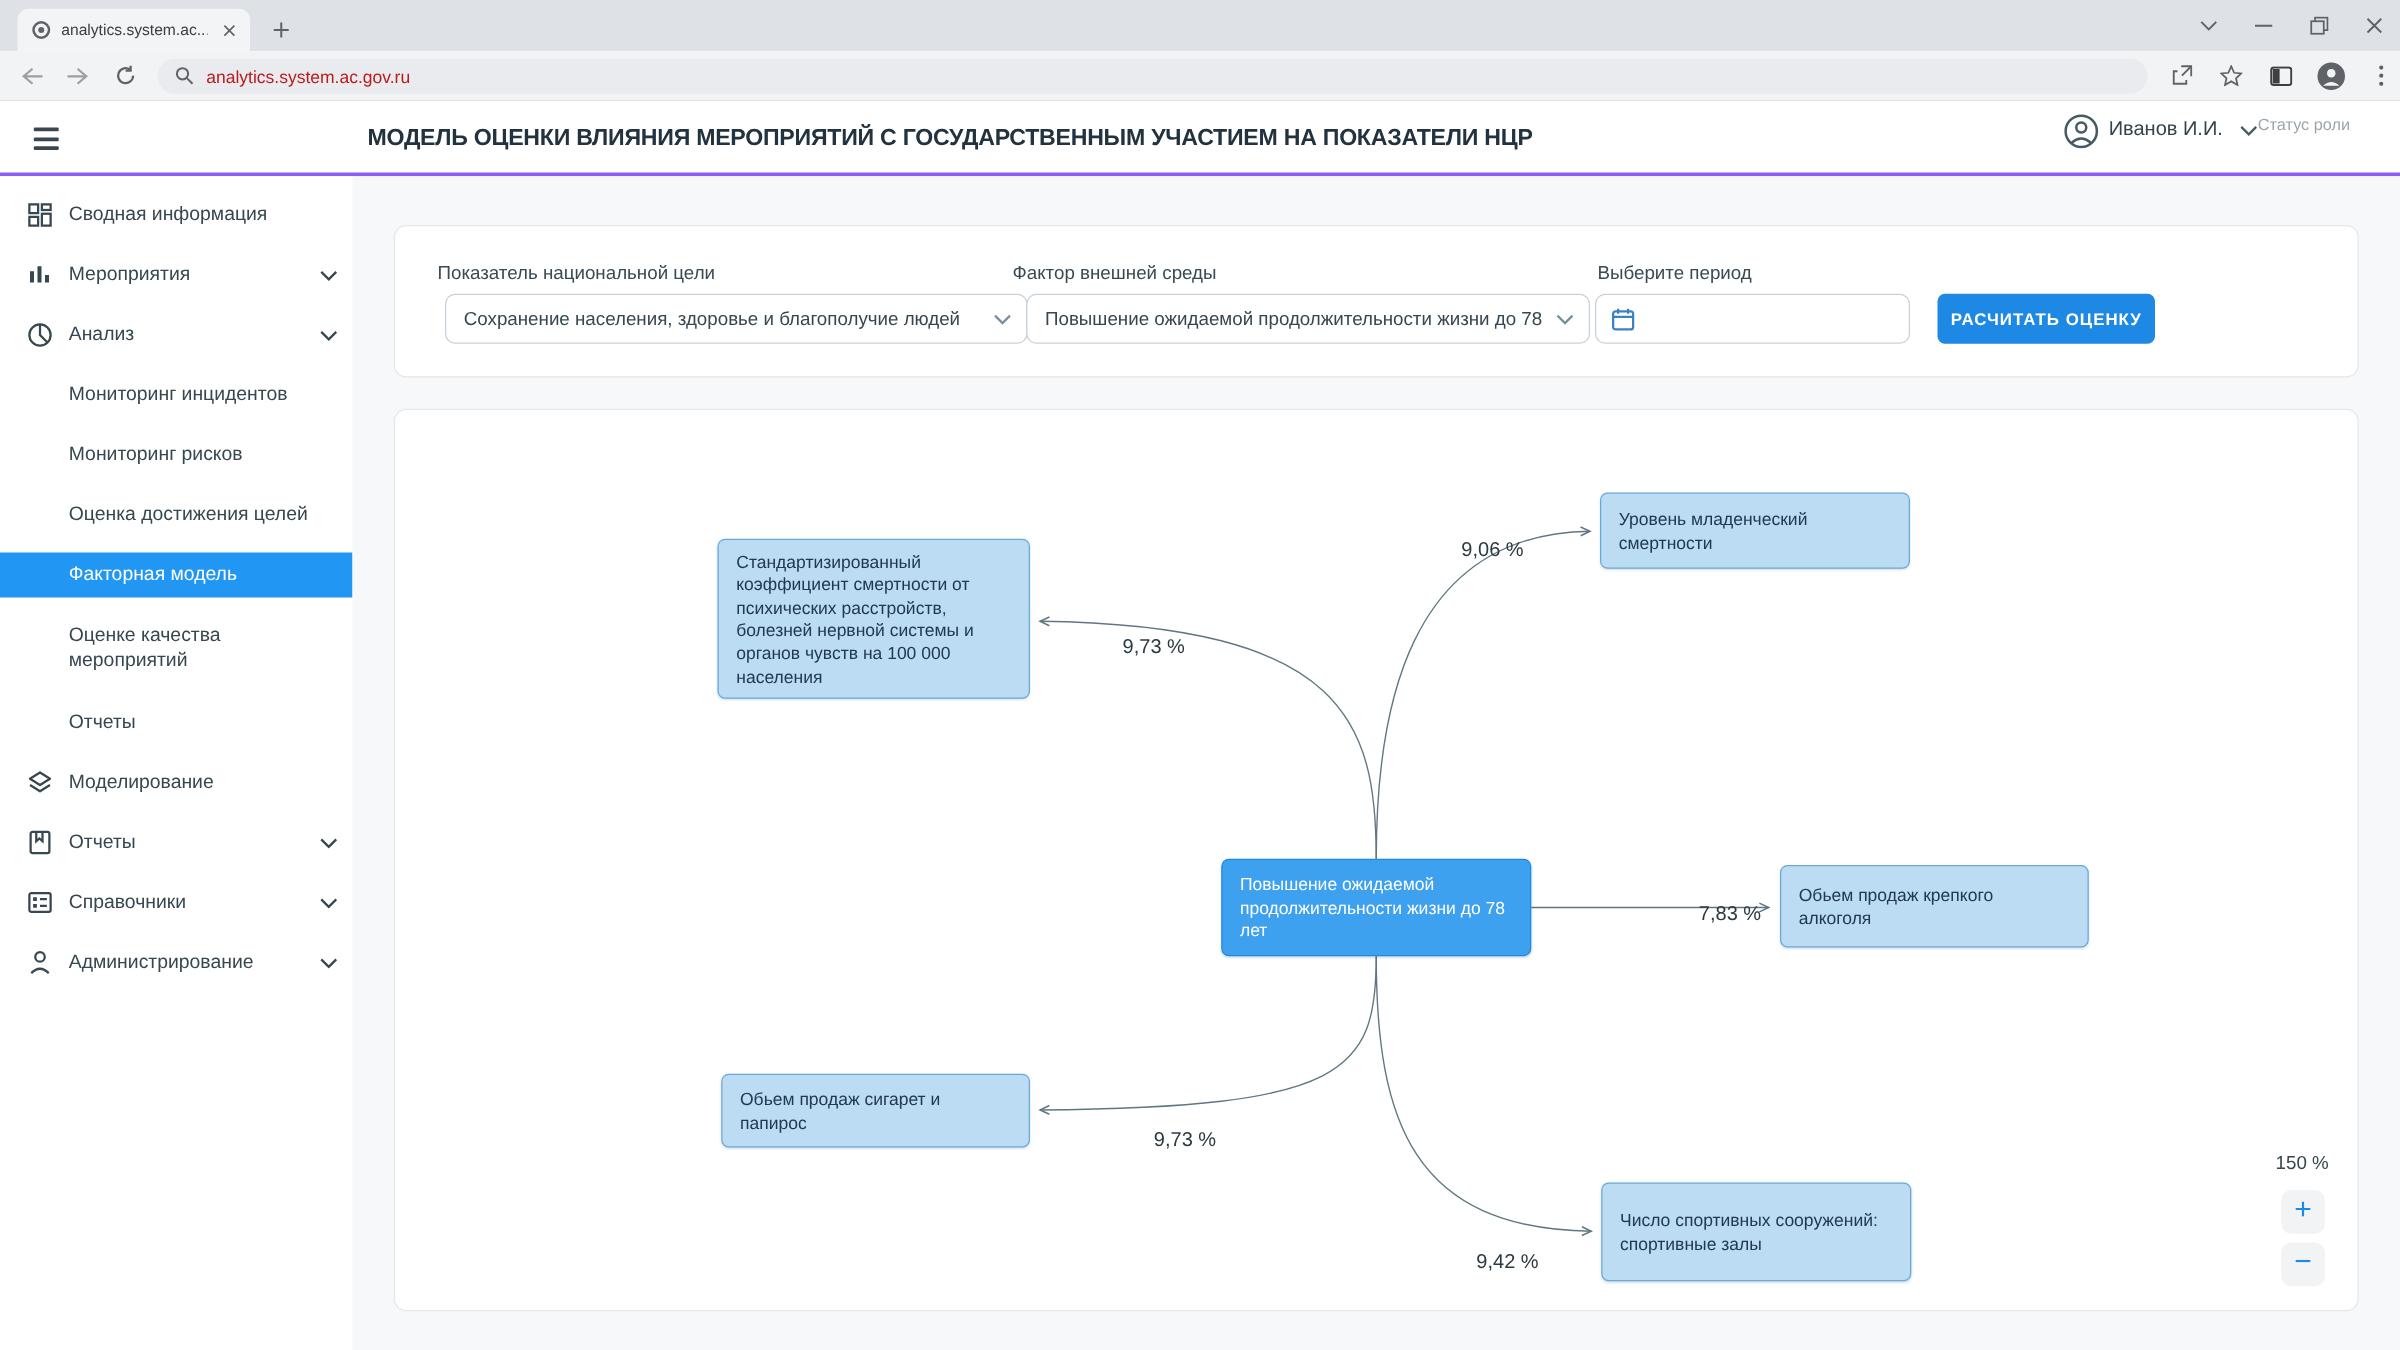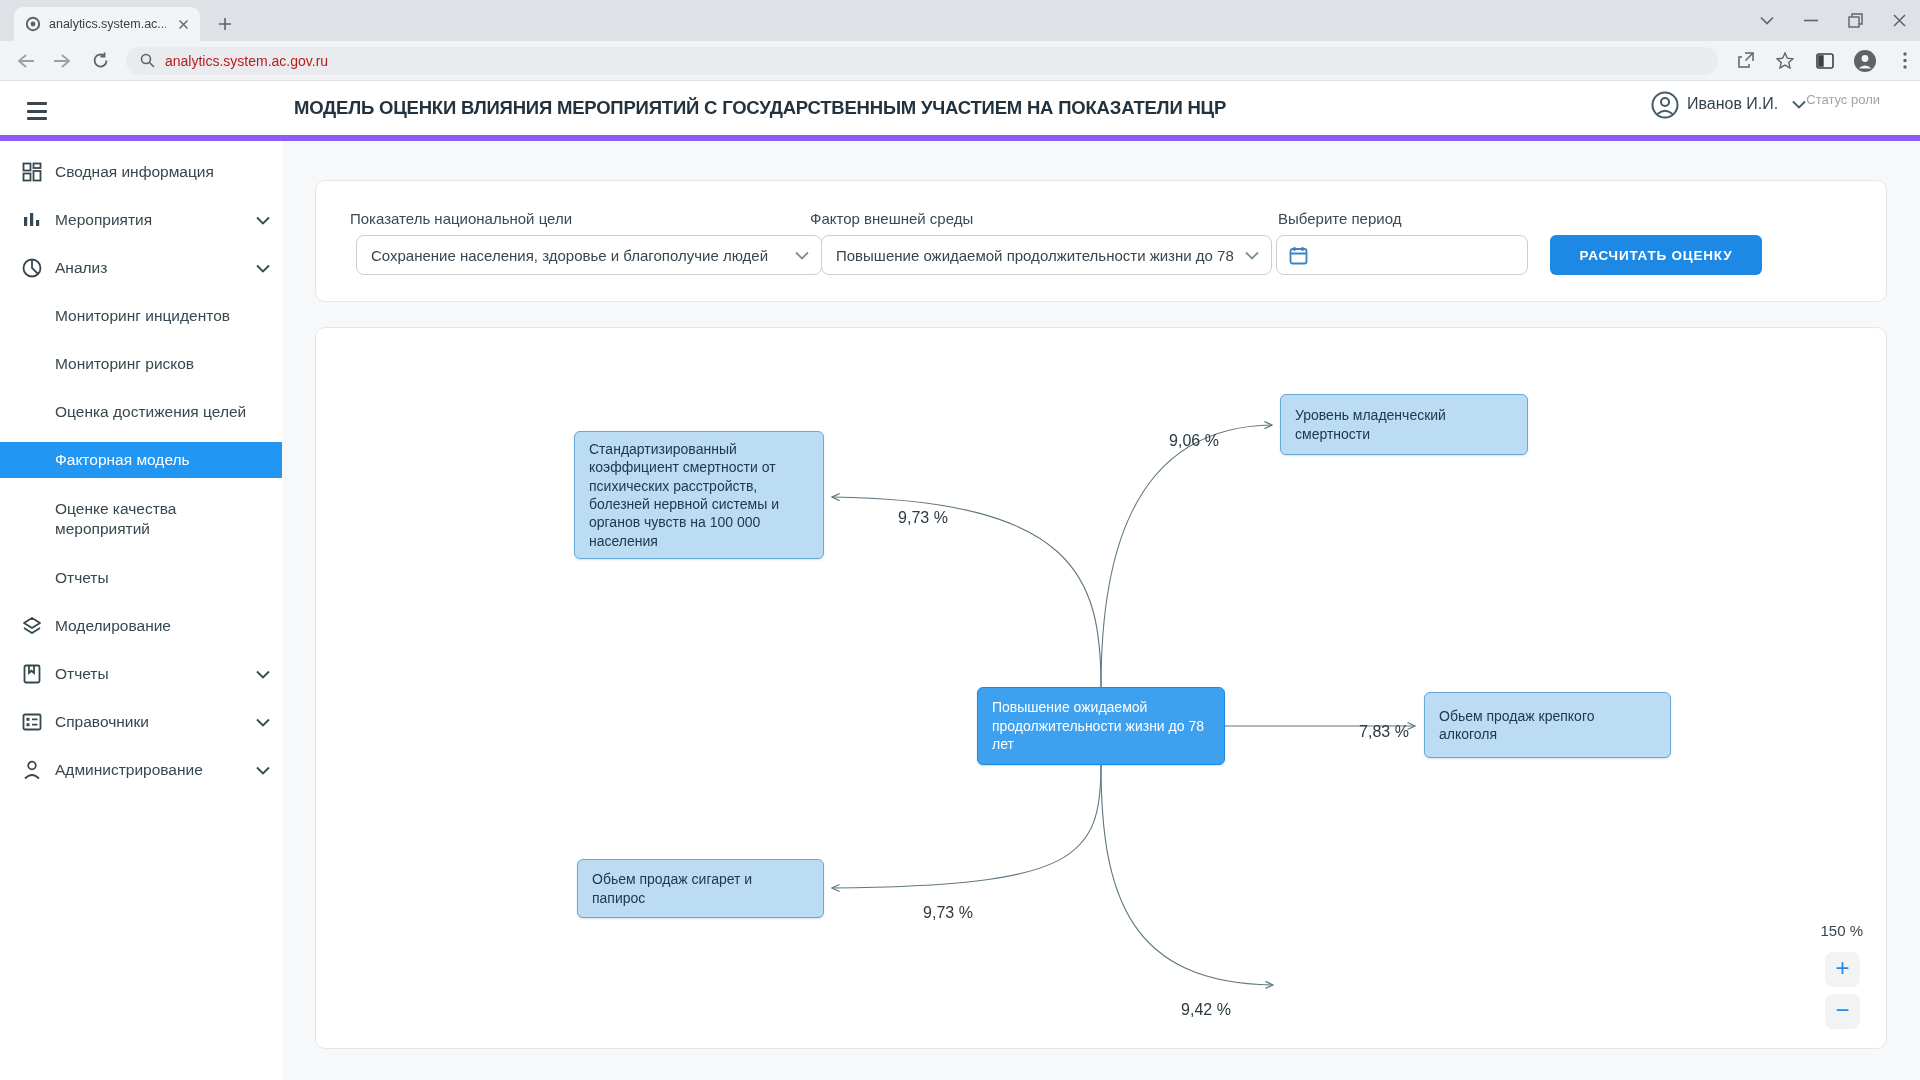--- a/index.html
+++ b/index.html
@@ -22,21 +22,21 @@
     display:flex; align-items:center; }
   .nav-btn { width:28px; height:28px; display:flex; align-items:center; justify-content:center; }
   .nav-back { margin-left:12px; } .nav-fwd { margin-left:8px; } .nav-reload { margin-left:10px; }
   .urlbar { margin-left:12px; width:1592px; height:28px; background:#e9ebee; border-radius:14px;
     display:flex; align-items:center; padding:0 14px; gap:10px; }
   .url-text { font-size:14px; color:#b91c1c; }
   .toolbar-right { display:flex; align-items:center; gap:14px; margin-left:14px; }
   .tb-ic { width:26px; height:26px; display:flex; align-items:center; justify-content:center; }
 
   
-  .app-header { position:relative; height:60px; background:#fff; border-bottom:6px solid #8b5cf6; }
+  .app-header { position:relative; height:60px; background:#fff; border-bottom:3px solid #8b5cf6; }
   .hamburger { position:absolute; left:20px; top:17px; width:34px; height:26px; padding:4px 7px;
     display:flex; flex-direction:column; justify-content:space-between; }
   .hamburger span { display:block; height:3px; background:#3a4750; border-radius:1px; }
   .page-title { position:absolute; left:760px; top:50%; transform:translate(-50%,-50%);
     font-size:18.5px; font-weight:700; color:#22323e; letter-spacing:-0.2px; white-space:nowrap; }
   .user-block { position:absolute; right:40px; top:8px; display:flex; gap:8px; }
   .user-avatar { width:28px; height:28px; margin-top:2px; }
   .user-texts { display:flex; }
   .user-name-row { display:flex; align-items:center; gap:14px; }
   .user-name { font-size:16px; color:#33424d; }
@@ -62,21 +62,21 @@
   
   .filter-card { left:33px; top:39px; width:1572px; height:122px; }
   .f-label { position:absolute; top:29px; font-size:15px; color:#3a4a54; }
   .f-ctrl { position:absolute; top:54px; height:40px; border:1px solid #c8d1d9; border-radius:8px;
     background:#fff; display:flex; align-items:center; font-size:15px; color:#37474f; }
   .f-select { padding:0 12px 0 14px; justify-content:space-between;margin-left:11px; }
   .f-select .val { white-space:nowrap; overflow:hidden; text-overflow:ellipsis; margin-right:8px; }
   .lbl-goal { left:34px; } .lbl-factor { left:494px; } .lbl-period { left:962px; }
   .sel-goal { left:29px; width:466px; } .sel-factor { left:494px; width:451px; }
   .date-input { left:960px; width:252px; padding:0 12px; gap:10px; }
-  .calc-btn { position:absolute; left:1234px; top:54px; width:212px; height:40px; background:#1e88e5;
+  .calc-btn { position:absolute; left:1234px; top:54px; width:174px; height:40px; background:#1e88e5;
     border:none; border-radius:6px; color:#fff; font-size:13.5px; font-weight:600; letter-spacing:0.8px;
     font-family:"Liberation Sans", sans-serif; cursor:pointer; }
 
   
   .diagram-card { left:33px; top:186px; width:1572px; height:722px; overflow:hidden; }
   .edges-svg { position:absolute; inset:0; }
   .node { position:absolute; background:#bbdcf3; border:1px solid #69a9d8; border-radius:6px;
     padding:8px 14px; font-size:14px; line-height:1.32; color:#20394e; display:flex; align-items:center;
     box-shadow:0 1px 2px rgba(30,70,110,0.18); cursor:grab; }
   .node-center { background:#3ea1f0; border-color:#1e88e5; color:#fff; }
@@ -409,20 +409,23 @@
       </div>
       <div class="node node-center n-center">
         <span>Повышение ожидаемой продолжительности жизни до 78 лет</span>
       </div>
       <div class="node n-right">
         <span>Обьем продаж крепкого алкоголя</span>
       </div>
       <div class="node n-bleft">
         <span>Обьем продаж сигарет и папирос</span>
       </div>
+      <div class="node n-bright">
+        <span>Число спортивных сооружений: спортивные залы</span>
+      </div>
 
       <div class="edge-label el-0">9,73 %</div>
       <div class="edge-label el-1">9,06 %</div>
       <div class="edge-label el-2">7,83 %</div>
       <div class="edge-label el-3">9,73 %</div>
       <div class="edge-label el-4">9,42 %</div>
 
       <div class="zoom-level">150 %</div>
       <button class="zoom-btn zoom-in">+</button>
       <button class="zoom-btn zoom-out">−</button>

